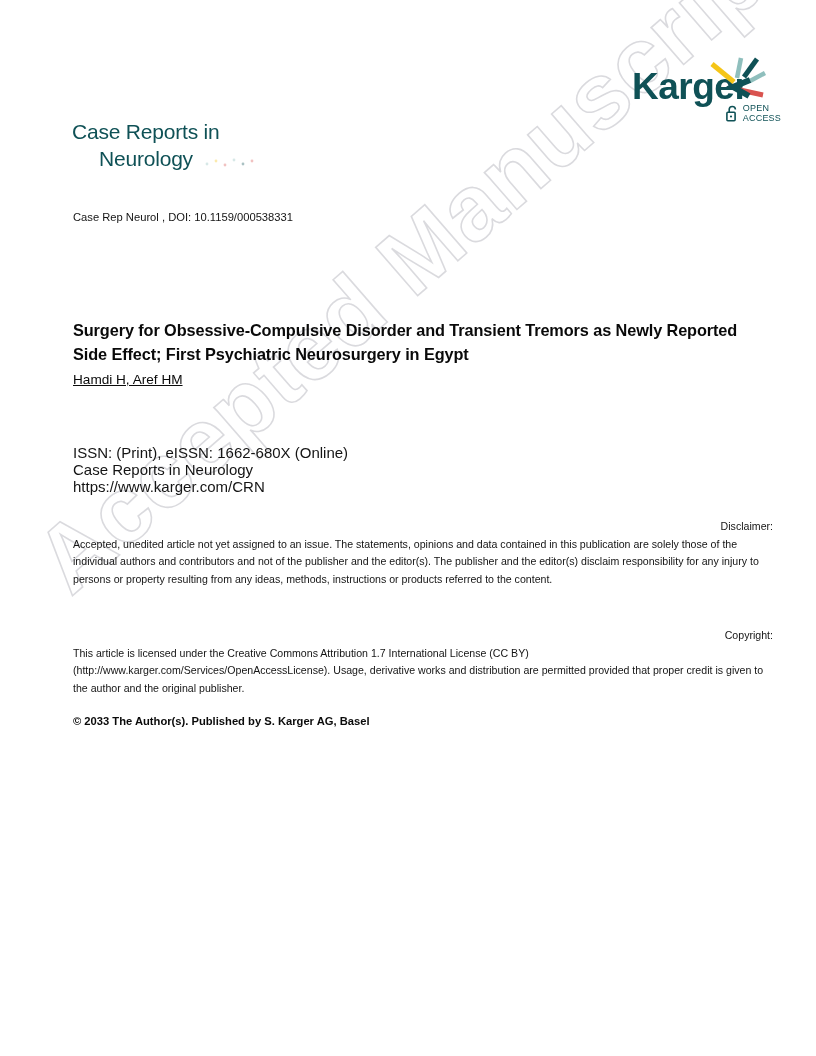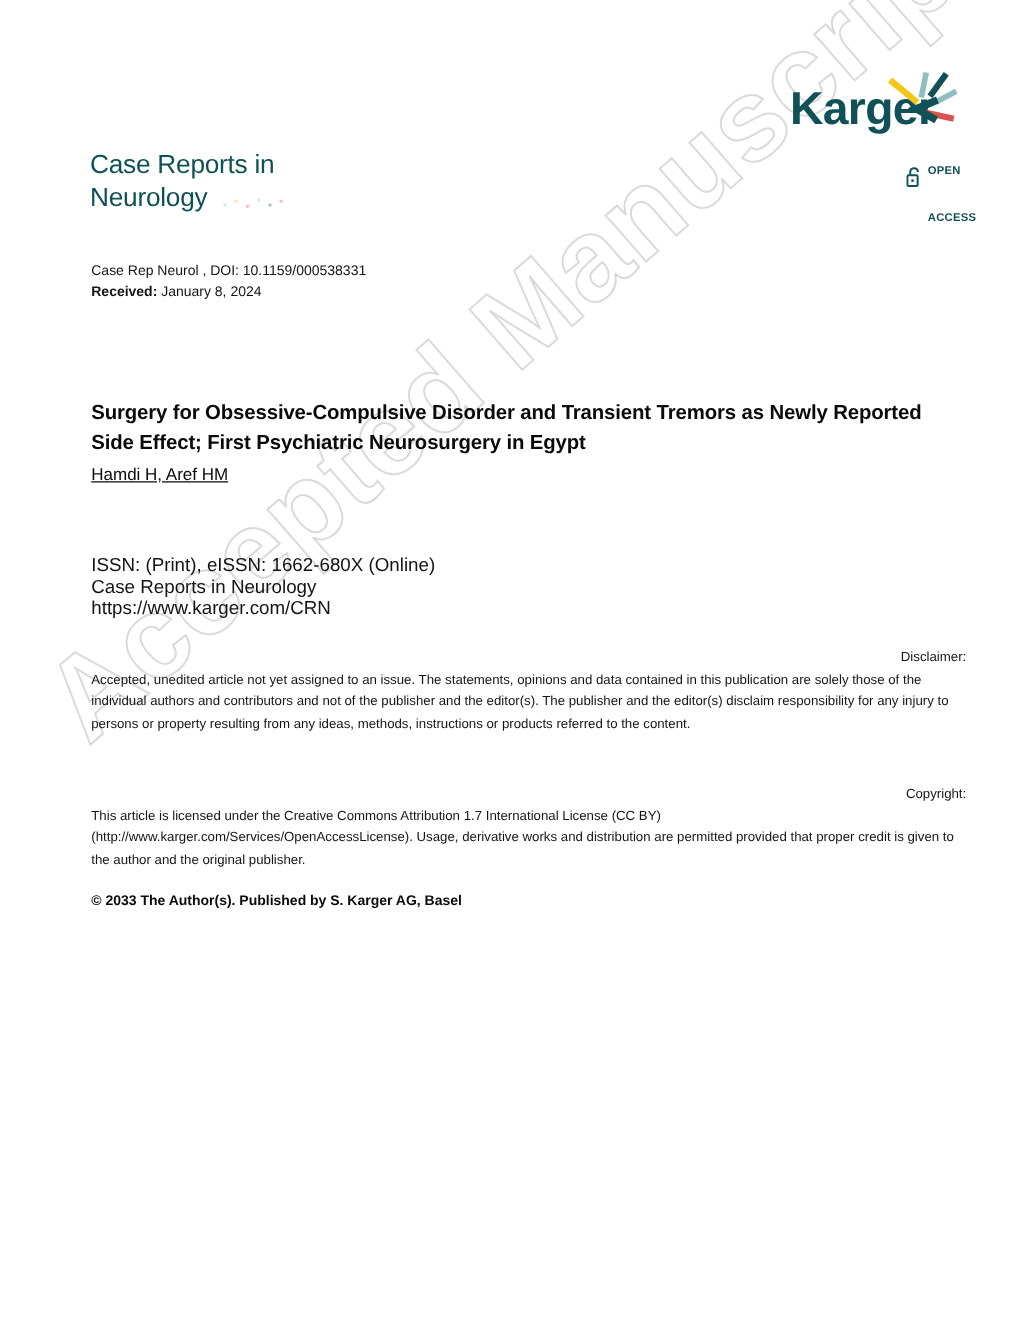--- a/index.html
+++ b/index.html
@@ -83,42 +83,42 @@
     display: flex;
     align-items: center;
     gap: 4px;
   }
   .oa-lock {
     display: block;
   }
   .oa-text {
     font-family: "Liberation Sans", sans-serif;
     font-size: 9px;
-    font-weight: 700;
+    font-weight: 400;
     line-height: 9.5px;
     color: #0f5156;
     letter-spacing: 0.2px;
-    margin-top: 28px;
   }
 
   
   .journal-title {
     position: absolute;
     left: 72px;
     top: 118px;
     font-family: "Liberation Sans", sans-serif;
     font-size: 21px;
     font-weight: 400;
     line-height: 27px;
     color: #0f5156;
     letter-spacing: -0.2px;
   }
   .journal-title .line2 {
     position: relative;
     display: inline-block;
+    margin-left: 27px;
   }
   .title-dots {
     position: absolute;
     left: 104px;
     bottom: 3px;
     width: 58px;
     height: 12px;
     opacity: 0.35;
   }
 
@@ -247,23 +247,20 @@
           <circle cx="22" cy="8" r="1.4" fill="#d9534f"></circle>
           <circle cx="31" cy="3" r="1.4" fill="#8fbfbd"></circle>
           <circle cx="40" cy="7" r="1.4" fill="#0f5156"></circle>
           <circle cx="49" cy="4" r="1.4" fill="#d9534f"></circle>
         </svg>
       </div>
     </div>
 
     <div class="meta-block">
       <div>Case Rep Neurol , DOI: 10.1159/000538331</div>
-      <div>
-        <span class="lbl">Received:</span><span> January 8, 2024</span>
-      </div>
     </div>
 
     <div class="article-title">Surgery for Obsessive-Compulsive Disorder and Transient Tremors as Newly Reported Side Effect; First Psychiatric Neurosurgery in Egypt</div>
     <div class="article-authors">Hamdi H,  Aref HM</div>
 
     <div class="issn-block">
       <div>ISSN:  (Print), eISSN: 1662-680X (Online)</div>
       <div>Case Reports in Neurology</div>
       <div>https://www.karger.com/CRN</div>
     </div>

